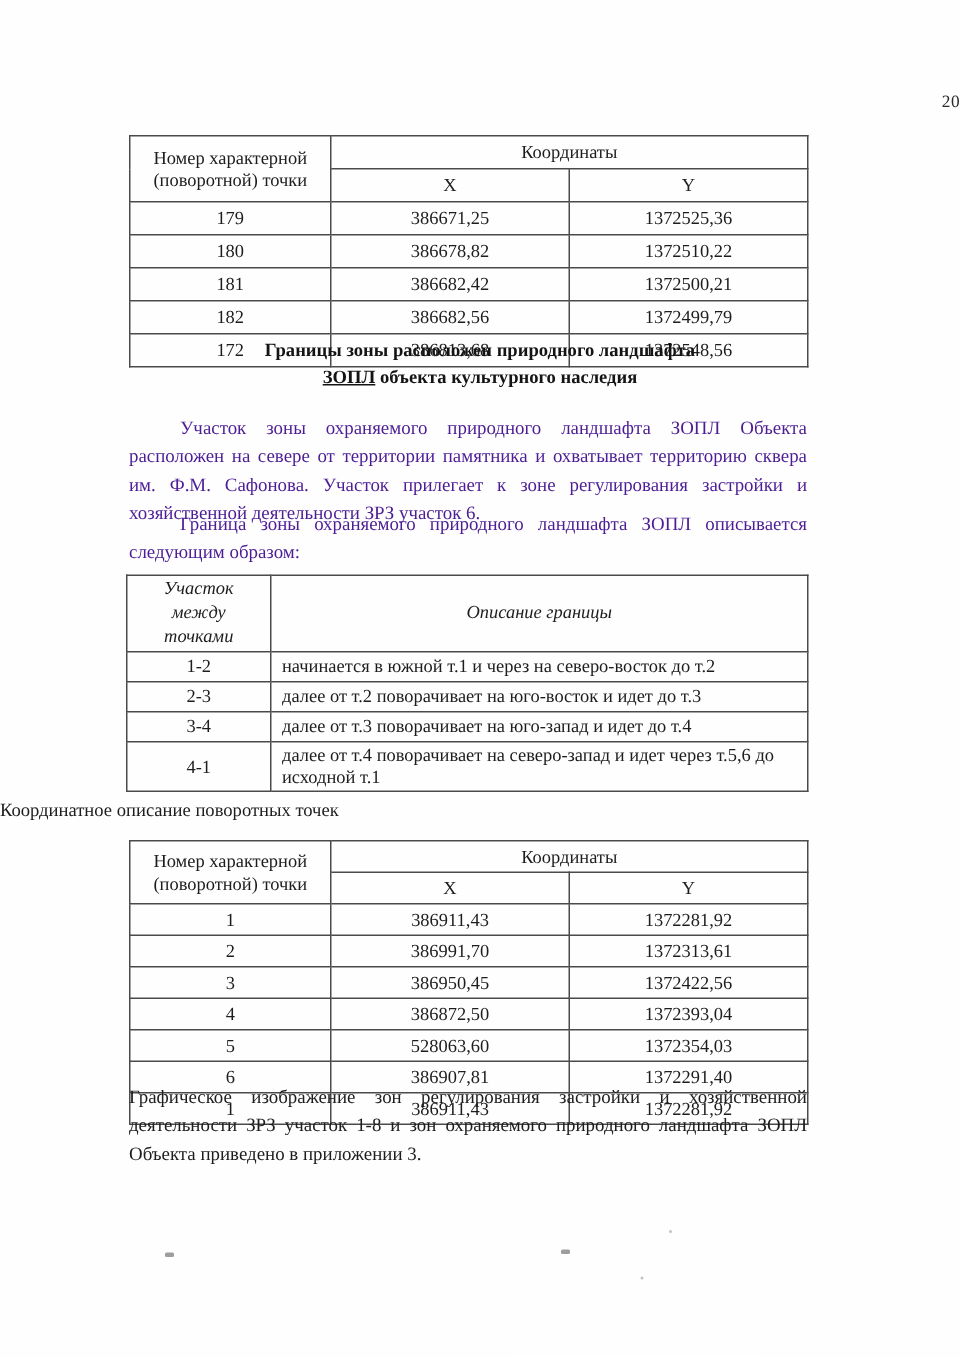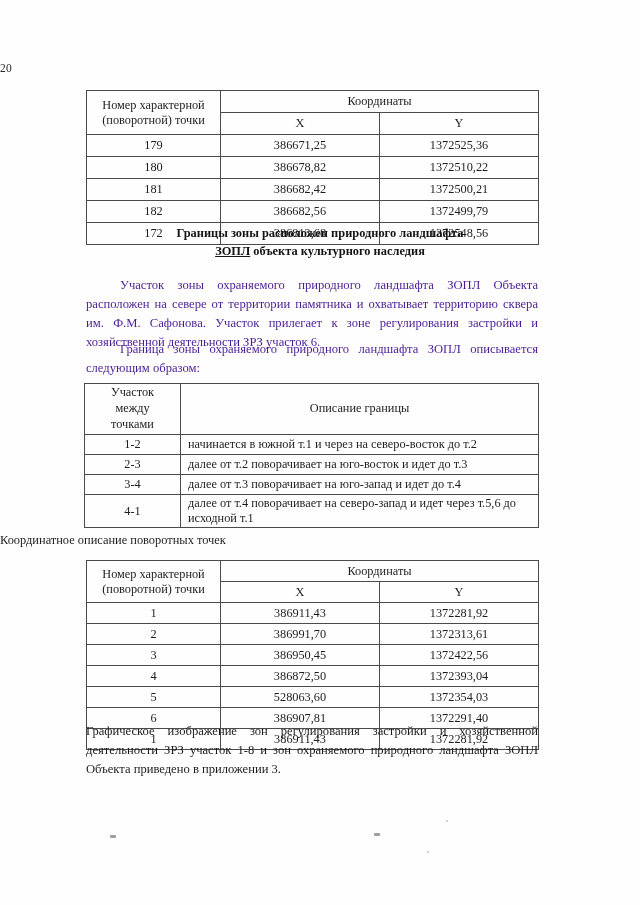--- a/index.html
+++ b/index.html
@@ -20,21 +20,21 @@
     left: 0; top: 0;
     width: 640px;
     height: 905px;
     background: #fefefe;
   }
   .page-number {
     position: absolute;
     top: 62px;
     left: 0;
     width: 640px;
-    text-align: left;
+    text-align: right;
     font-size: 11.5px;
     letter-spacing: 0.3px;
     color: #2a2a2a;
   }
 
   
   table.doc-table {
     border-collapse: collapse;
     table-layout: fixed;
     font-size: 12.3px;
@@ -90,21 +90,21 @@
 
   
   #table-boundary {
     position: absolute;
     left: 84px;
     top: 383px;
     width: 454px;
   }
   #table-boundary .seg-col { width: 96px; }
   #table-boundary td { height: 17px; }
-  #table-boundary .hdr { height: 47px; line-height: 1.3; }
+  #table-boundary .hdr { height: 47px; line-height: 1.3; font-style: italic; }
   #table-boundary .tall { height: 30px; }
 
   
   #caption-coords {
     position: absolute;
     left: 0;
     top: 533px;
     width: 640px;
     text-align: left;
     font-size: 12.4px;

